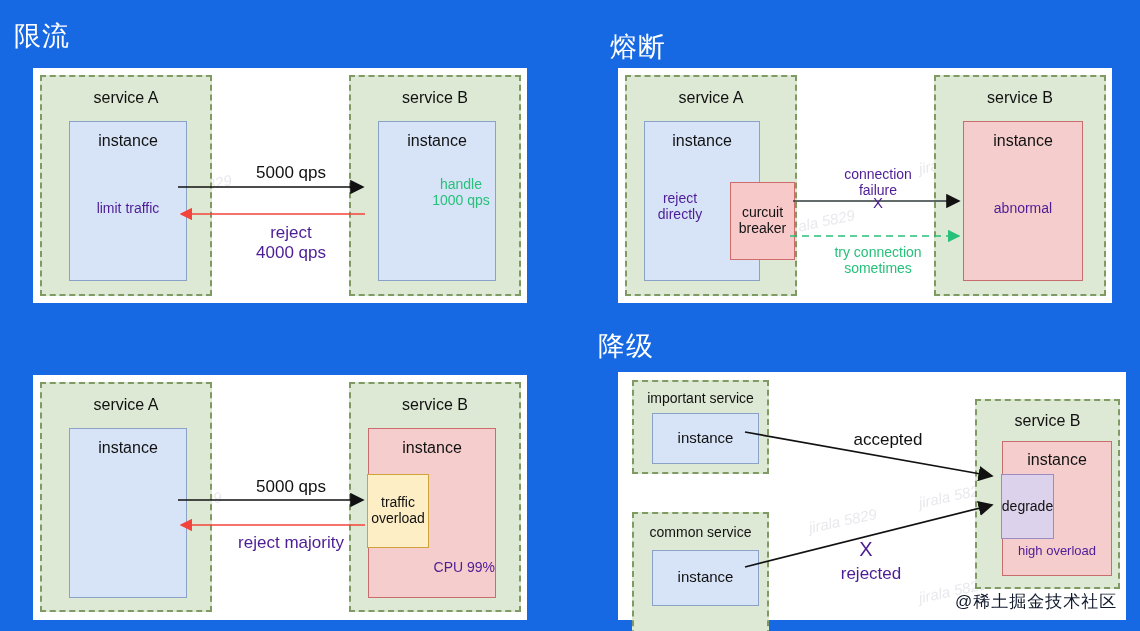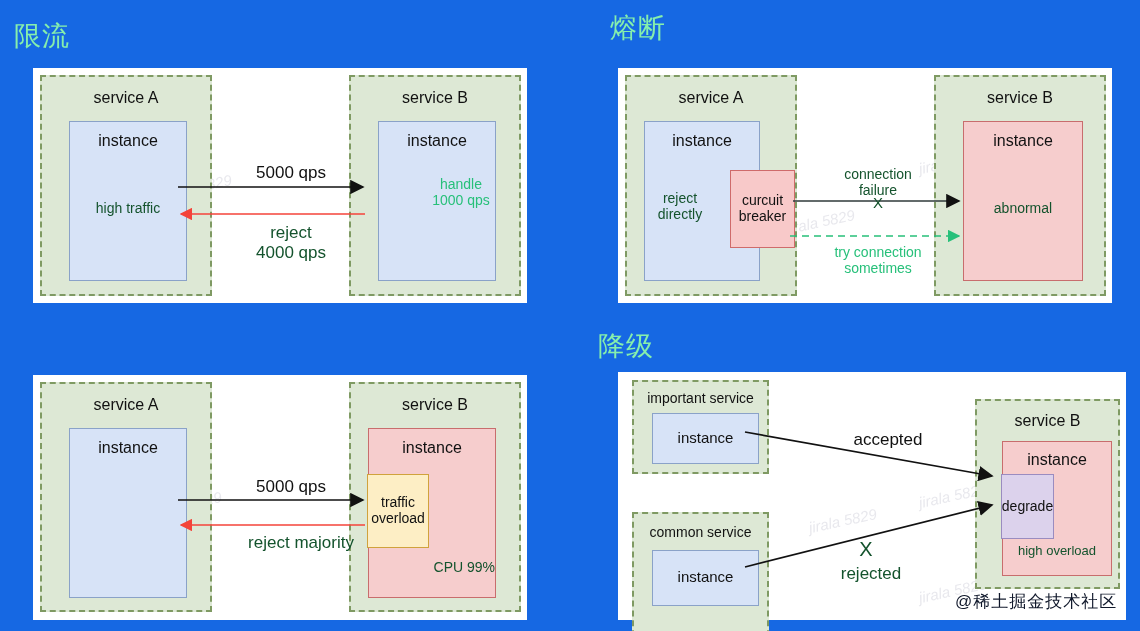--- a/index.html
+++ b/index.html
@@ -12,21 +12,21 @@
   }
   .grid{
     position:absolute;inset:0;
     display:grid;
     grid-template-columns:570px 570px;
     grid-template-rows:315px 316px;
   }
   .quad{position:relative;}
   .q-title{
     position:absolute;
-    color:#86efac;
+    color:#ffffff;
     font-size:27px;
     font-weight:400;
     letter-spacing:1px;
     white-space:nowrap;
   }
   .canvas{
     position:absolute;
     background:#ffffff;
   }
   
@@ -59,30 +59,30 @@
   .subbox{
     position:absolute;
     box-sizing:border-box;
     display:flex;align-items:center;justify-content:center;
     flex-direction:column;
     text-align:center;
     line-height:1.12;
     font-size:14px;color:#111;
   }
   .subbox.yellow{background:#fdeec5;border:1.5px solid #d0a23c;}
-  .subbox.pink{background:#f8c9c9;border:1.5px solid #cf6b6b;}
+  .subbox.pink{background:#f8c9c9;border:1.5px solid #cf6b6b;margin-top:12px;}
   .subbox.purple{background:#dcd2ec;border:1.5px solid #9a8cc0;}
   .note{
     position:absolute;
     font-size:14px;
     white-space:nowrap;
     line-height:1.15;
     text-align:center;
   }
-  .note.red{color:#14532d;}
+  .note.red{color:#4c1d95;}
   .note.green{color:#27c07a;}
   .note.black{color:#111;}
   .note.big{font-size:17px;}
   svg.arrows{position:absolute;left:0;top:0;overflow:visible;}
   .wm{
     position:absolute;
     font-size:17px;
     color:#0f172a;
     letter-spacing:1px;
     white-space:nowrap;
@@ -106,21 +106,21 @@
     <div class="q-title" style="left:14px;top:18px;">限流</div>
 
     <div class="canvas" style="left:33px;top:68px;width:494px;height:235px;">
 
       <div class="wmfaint" style="left:130px;top:110px;">jirala 5829</div>
 
       <div class="svc" style="left:7px;top:7px;width:172px;height:221px;">
         <div class="svc-label" style="top:12px;">service A</div>
         <div class="inst" style="left:27px;top:44px;width:118px;height:160px;">
           <div class="inst-label" style="top:10px;">instance</div>
-          <div class="note red" style="left:0;right:0;top:78px;">high traffic</div>
+          <div class="note red" style="left:0;right:0;top:78px;">limit traffic</div>
         </div>
       </div>
 
       <div class="svc" style="left:316px;top:7px;width:172px;height:221px;">
         <div class="svc-label" style="top:12px;">service B</div>
         <div class="inst" style="left:27px;top:44px;width:118px;height:160px;">
           <div class="inst-label" style="top:10px;">instance</div>
           <div class="note green" style="left:44px;top:54px;width:76px;">
             <div>handle</div>
             <div>1000 qps</div>
@@ -144,21 +144,21 @@
 
       <div class="note black big" style="left:178px;top:95px;width:160px;">5000 qps</div>
       <div class="note red big" style="left:178px;top:155px;width:160px;">
         <div>reject</div>
         <div>4000 qps</div>
       </div>
     </div>
   </div>
 
   <div class="quad">
-    <div class="q-title" style="left:40px;top:10px;">熔断</div>
+    <div class="q-title" style="left:40px;top:29px;">熔断</div>
 
     <div class="canvas" style="left:48px;top:68px;width:494px;height:235px;">
 
       <div class="wmfaint" style="left:300px;top:85px;">jirala 5829</div>
       <div class="wmfaint" style="left:168px;top:145px;">jirala 5829</div>
 
       <div class="svc" style="left:7px;top:7px;width:172px;height:221px;">
         <div class="svc-label" style="top:12px;">service A</div>
         <div class="inst" style="left:17px;top:44px;width:116px;height:160px;">
           <div class="inst-label" style="top:10px;">instance</div>
@@ -240,21 +240,21 @@
           </marker>
           <marker id="ah-red3" markerWidth="9" markerHeight="9" refX="8" refY="4.5" orient="auto">
             <path d="M0,0 L9,4.5 L0,9 z" fill="#f4433a"></path>
           </marker>
         </defs>
         <line x1="145" y1="125" x2="330" y2="125" stroke="#111" stroke-width="1.6" marker-end="url(#ah-black3)"></line>
         <line x1="332" y1="150" x2="148" y2="150" stroke="#f4433a" stroke-width="1.4" marker-end="url(#ah-red3)"></line>
       </svg>
 
       <div class="note black big" style="left:178px;top:102px;width:160px;">5000 qps</div>
-      <div class="note red big" style="left:155px;top:158px;width:206px;padding-left:10px;">reject majority</div>
+      <div class="note red big" style="left:155px;top:158px;width:206px;">reject majority</div>
     </div>
   </div>
 
   <div class="quad">
     <div class="q-title" style="left:28px;top:13px;">降级</div>
 
     <div class="canvas" style="left:48px;top:57px;width:508px;height:248px;">
 
       <div class="wmfaint" style="left:190px;top:140px;">jirala 5829</div>
       <div class="wmfaint" style="left:300px;top:115px;">jirala 5829</div>

